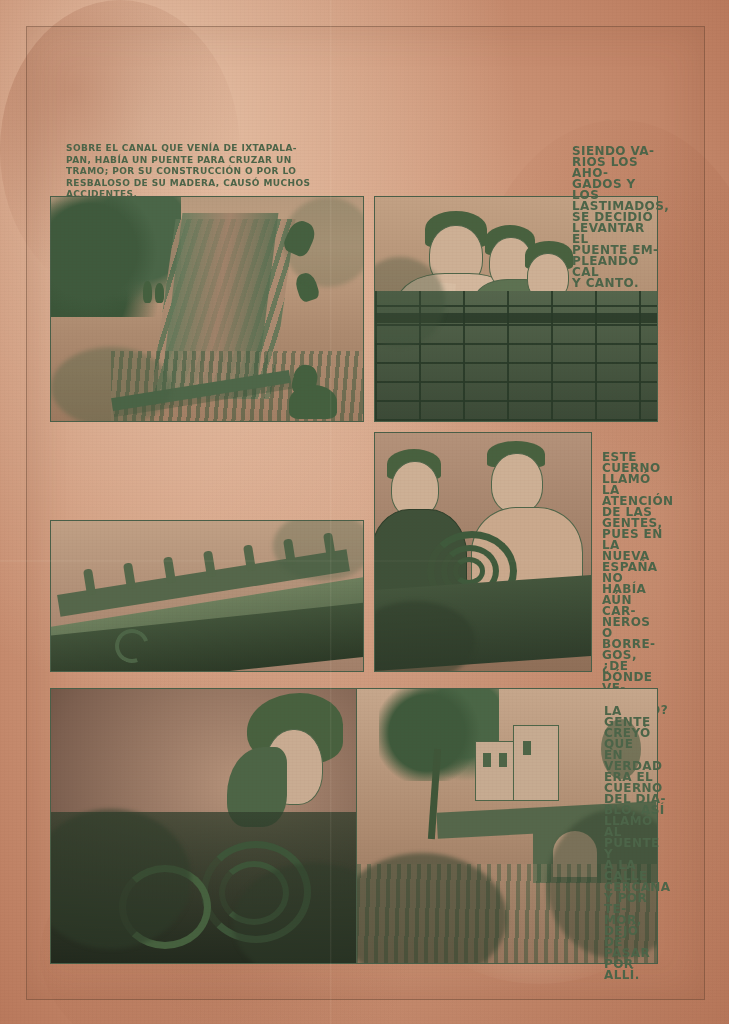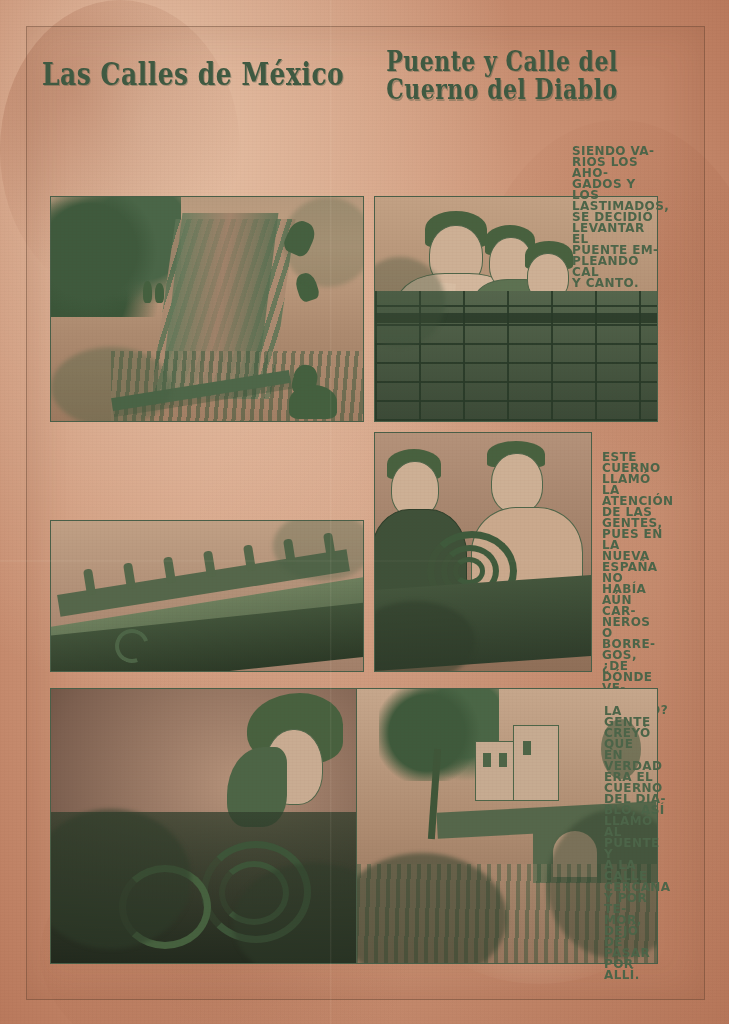--- a/index.html
+++ b/index.html
@@ -269,28 +269,26 @@
 
 <div id="page">
 
   <div class="stain s1"></div>
   <div class="stain s2"></div>
   <div class="stain s3"></div>
   <div class="stain s4"></div>
 
   <div id="sheet"></div>
 
-  <div class="title-row">
-    <div class="title-left">Las Calles de México</div>
-    <div class="title-right">
-      <div>Puente y Calle del</div>
-      <div>Cuerno del Diablo</div>
-    </div>
-  </div>
-
+
+  <div class="caption" style="left:66px; top:143px; width:300px;">SOBRE EL CANAL QUE VENÍA DE IXTAPALA-
+PAN, HABÍA UN PUENTE PARA CRUZAR UN
+TRAMO; POR SU CONSTRUCCIÓN O POR LO
+RESBALOSO DE SU MADERA, CAUSÓ MUCHOS
+ACCIDENTES.</div>
 
   <div class="panel" style="left:50px; top:196px; width:312px; height:224px;">
     <div class="art">
       <div class="p1-bg"></div>
       <div class="p1-trees"></div>
       <div class="p1-canal"></div>
       <div class="ink" style="left:120px; top:16px; width:96px; height:186px; background:linear-gradient(90deg,#60795a,#9d8068,#556e50); transform:skewX(-7deg); opacity:.8;"></div>
       <div class="p1-water"></div>
       <div class="p1-plank"></div>
       <div class="p1-fig" style="left:92px; top:84px; width:9px; height:22px;"></div>

